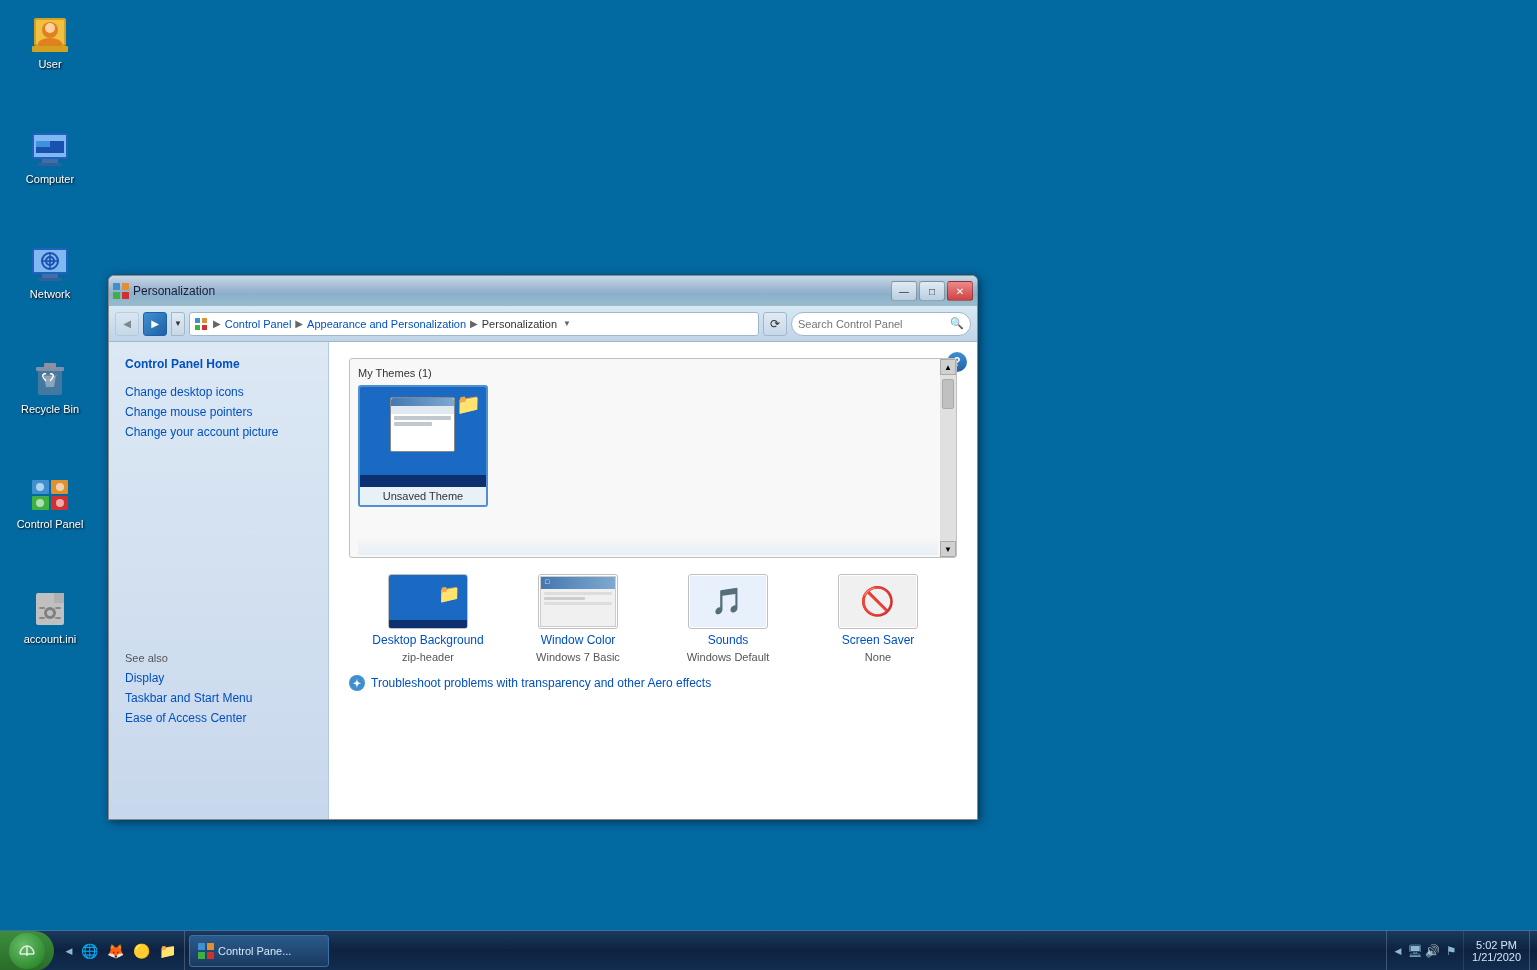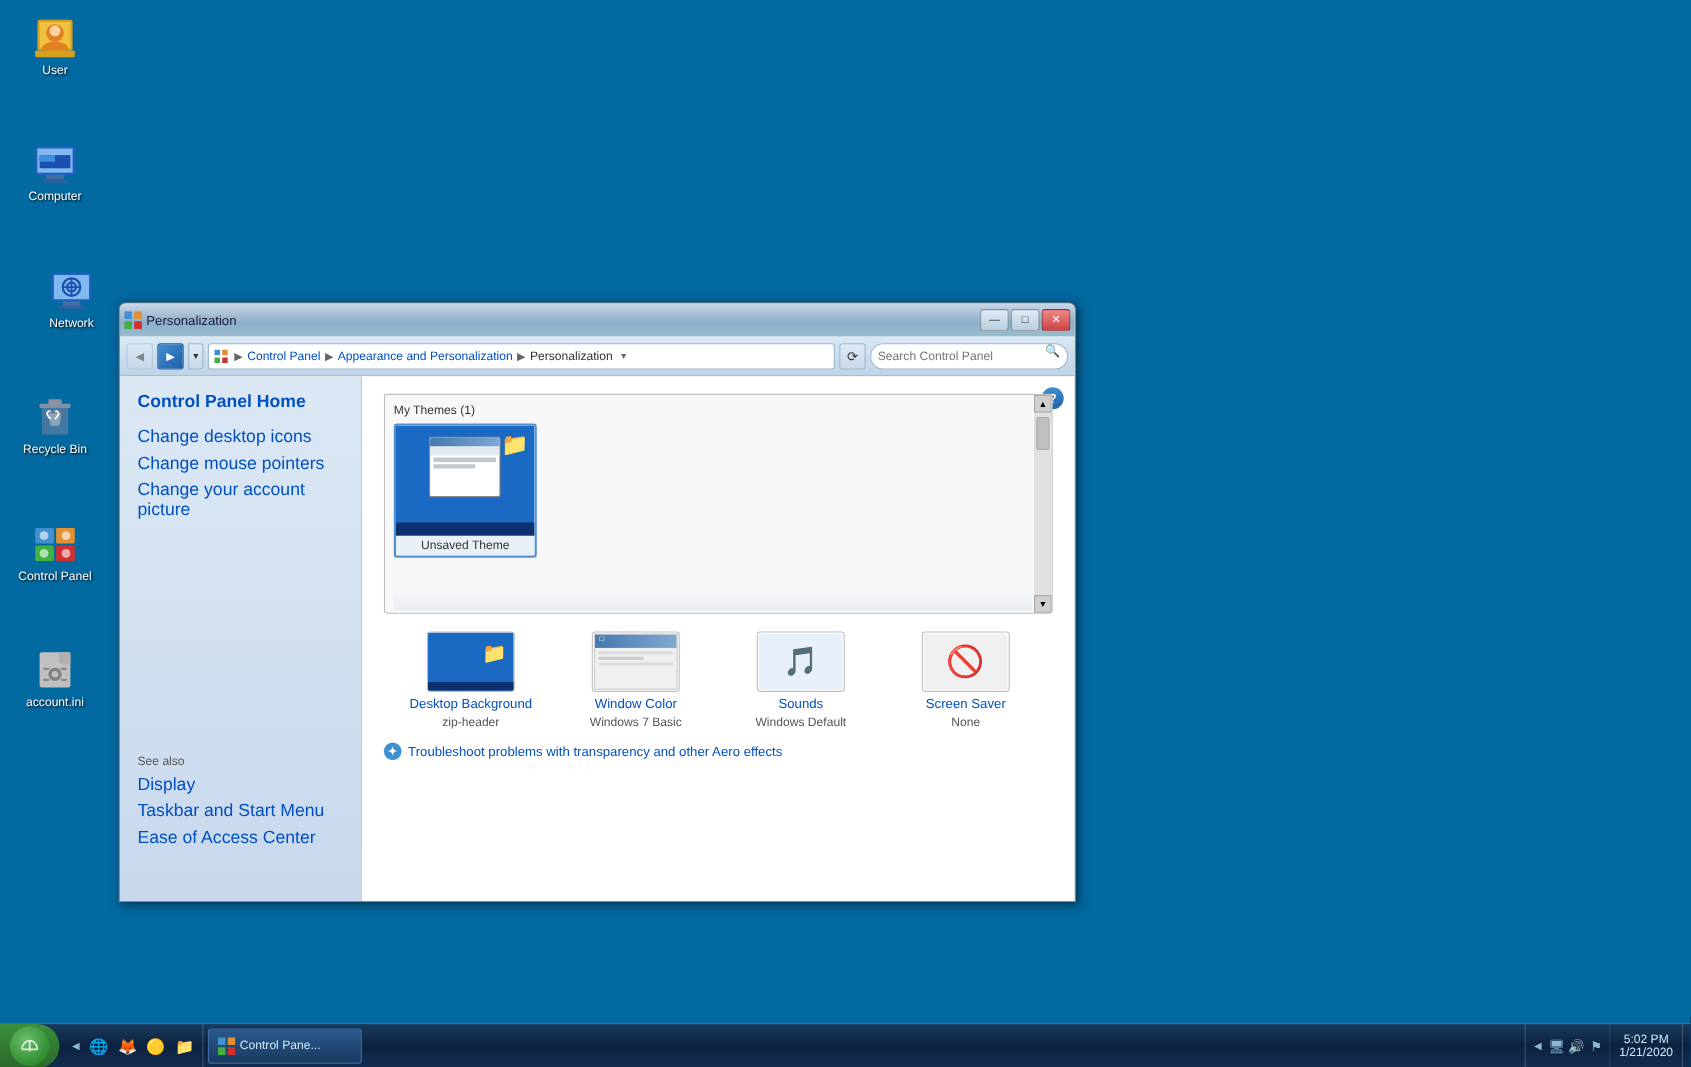--- a/index.html
+++ b/index.html
@@ -319,20 +319,21 @@
       color: #666;
     }
 
     .search-box {
       width: 180px;
       height: 24px;
       border: 1px solid #a0b8cc;
       border-radius: 12px;
       background: #fff;
       display: flex;
+      align-items: center;
       padding: 0 6px;
       gap: 4px;
     }
     .search-input {
       flex: 1;
       border: none;
       outline: none;
       font-size: 11px;
       color: #999;
       background: transparent;
@@ -361,21 +362,21 @@
       background: linear-gradient(to bottom, #dce8f4 0%, #c8d8ec 100%);
       padding: 12px 0;
       flex-shrink: 0;
       overflow-y: auto;
       border-right: 1px solid #b0c8e0;
     }
     .sidebar-link {
       display: block;
       padding: 3px 16px;
       color: #0050c0;
-      font-size: 16px;
+      font-size: 12px;
       cursor: pointer;
       text-decoration: none;
     }
 
     .sidebar-section-title {
       color: #555;
       font-size: 11px;
       padding: 10px 16px 4px;
       font-weight: normal;
     }
@@ -698,21 +699,21 @@
         <rect x="4" y="6" width="32" height="22" fill="#80b8f0"></rect>
         <rect x="12" y="30" width="16" height="4" fill="#4070a0"></rect>
         <rect x="8" y="34" width="24" height="3" rx="1" fill="#3060a0"></rect>
         <rect x="6" y="12" width="28" height="12" fill="#1a50b0"></rect>
         <rect x="6" y="12" width="14" height="6" fill="#4090e0"></rect>
       </svg>
     </div>
     <span>Computer</span>
   </div>
 
-  <div class="desktop-icon" style="top:240px;left:25px;">
+  <div class="desktop-icon" style="top:240px;left:10px;">
     <div class="icon-img">
       <svg viewBox="0 0 40 40" xmlns="http://www.w3.org/2000/svg">
         <rect x="2" y="4" width="36" height="26" rx="2" fill="#2060c0"></rect>
         <rect x="4" y="6" width="32" height="22" fill="#80b8f0"></rect>
         <rect x="12" y="30" width="16" height="4" fill="#4070a0"></rect>
         <rect x="8" y="34" width="24" height="3" rx="1" fill="#3060a0"></rect>
         <circle cx="20" cy="17" r="8" fill="none" stroke="#1a50b0" stroke-width="2"></circle>
         <circle cx="20" cy="17" r="4" fill="none" stroke="#1a50b0" stroke-width="2"></circle>
         <circle cx="20" cy="17" r="1.5" fill="#1a50b0"></circle>
         <line x1="12" y1="17" x2="28" y2="17" stroke="#1a50b0" stroke-width="1.5"></line>

